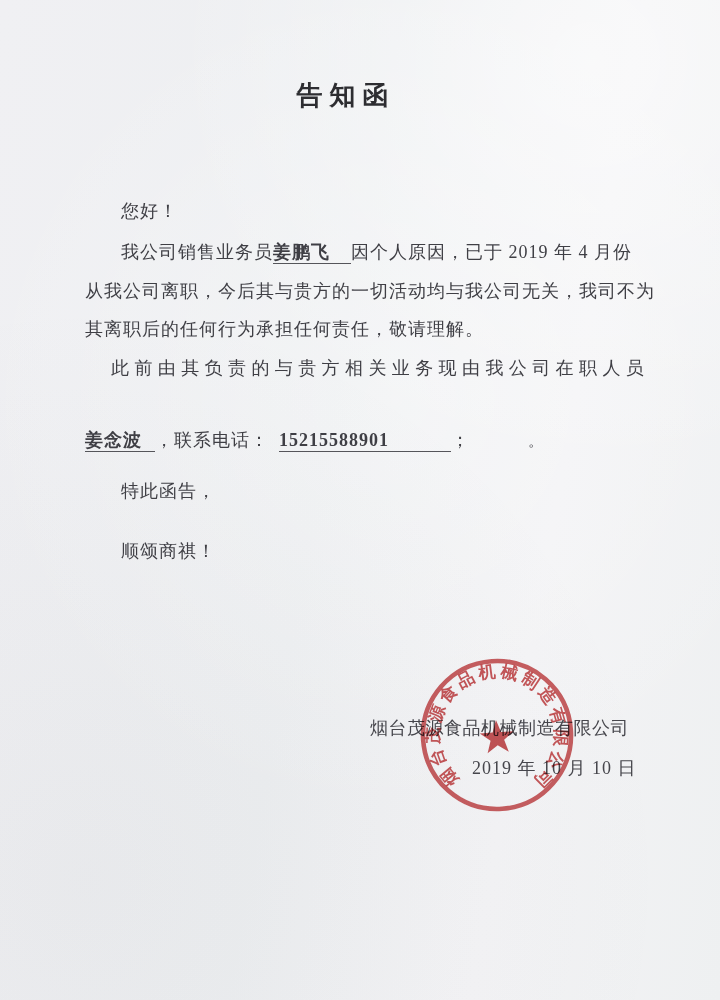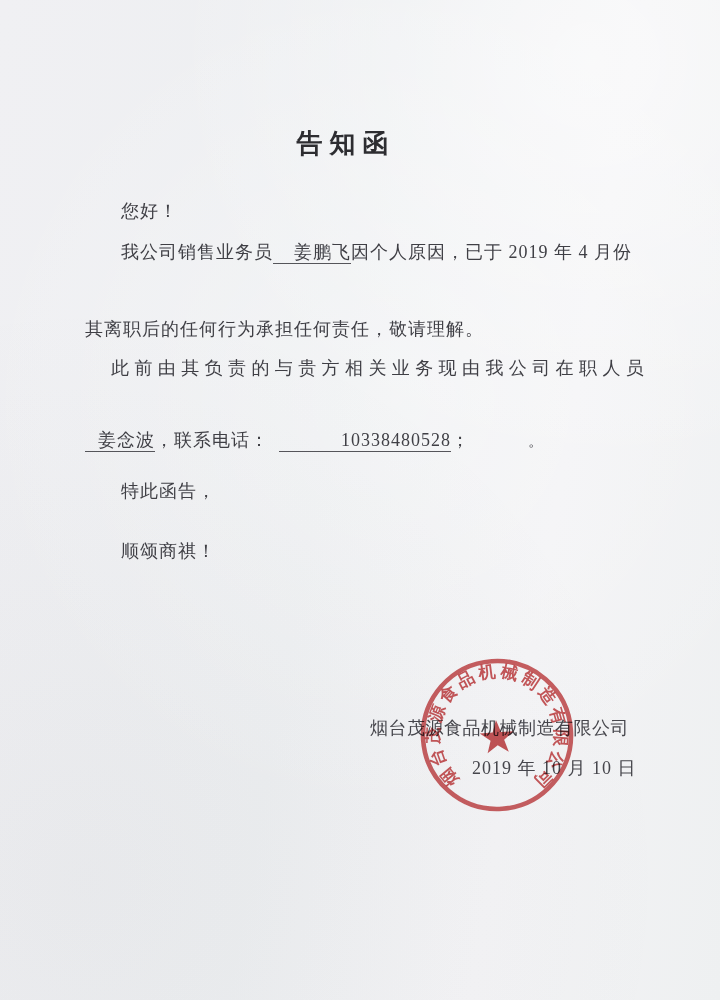--- a/index.html
+++ b/index.html
@@ -17,32 +17,32 @@
       radial-gradient(circle at 12% 88%, rgba(60,60,70,.035), rgba(60,60,70,0) 55%),
       radial-gradient(circle at 55% 40%, rgba(255,255,255,.35), rgba(255,255,255,0) 60%),
       linear-gradient(100deg, #f0f0f3, #edeff1 45%, #f3f3f5 72%, #eef0f1);
   }
   .title {
     position: absolute; top: 78px; left: 0; right: 28px;
     text-align: center;
     font-size: 26px; font-weight: bold; letter-spacing: 7px;
     color: #2d2d31;
     font-family: "Liberation Sans", "DejaVu Sans", sans-serif;
-    margin-top: 48px;
   }
   .line {
     position: absolute; left: 85px; width: 560px;
     font-size: 18px; line-height: 24px; letter-spacing: 1px;
     white-space: nowrap;
   }
   .indent { padding-left: 36px; }
   .u {
-    display: inline-block; text-align: right;
+    display: inline-block; text-align: left;
     border-bottom: 1px solid #55555a;
     line-height: 21px;
+    font-weight: bold;
   }
   .u-name1 { width: 78px; }
   .u-name2 { width: 72px; }
   .u-name3 { width: 70px; }
   .u-phone1 { width: 146px; }
   .u-phone2 { width: 172px; margin-left: 10px; }
   .spread { letter-spacing: 5.4px; padding-left: 26px; }
   .tail-period { margin-left: 58px; font-size: 15px; }
   .company-line {
     position: absolute; left: 370px; top: 716px;
@@ -73,32 +73,35 @@
 
 
   <div class="line indent" style="top:199px">
     <span>您好！</span>
   </div>
 
   <div class="line indent" style="top:240px">
     <span>我公司销售业务员</span><span class="u u-name1">姜鹏飞</span><span>因个人原因，已于 2019 年 4 月份</span>
   </div>
 
+  <div class="line" style="top:279px">
+    <span>从我公司离职，今后其与贵方的一切活动均与我公司无关，我司不为</span>
+  </div>
 
   <div class="line" style="top:317px">
     <span>其离职后的任何行为承担任何责任，敬请理解。</span>
   </div>
 
   <div class="line spread" style="top:356px">
     <span>此前由其负责的与贵方相关业务现由我公司在职人员</span>
   </div>
 
 
   <div class="line" style="top:428px">
-    <span class="u u-name3">姜念波</span><span>，联系电话：</span><span class="u u-phone2">10338480528</span><span>；</span><span class="tail-period">。</span>
+    <span class="u u-name3">姜念波</span><span>，联系电话：</span><span class="u u-phone2">15215588901</span><span>；</span><span class="tail-period">。</span>
   </div>
 
 
   <div class="line indent" style="top:479px">
     <span>特此函告，</span>
   </div>
 
   <div class="line indent" style="top:539px">
     <span>顺颂商祺！</span>
   </div>

